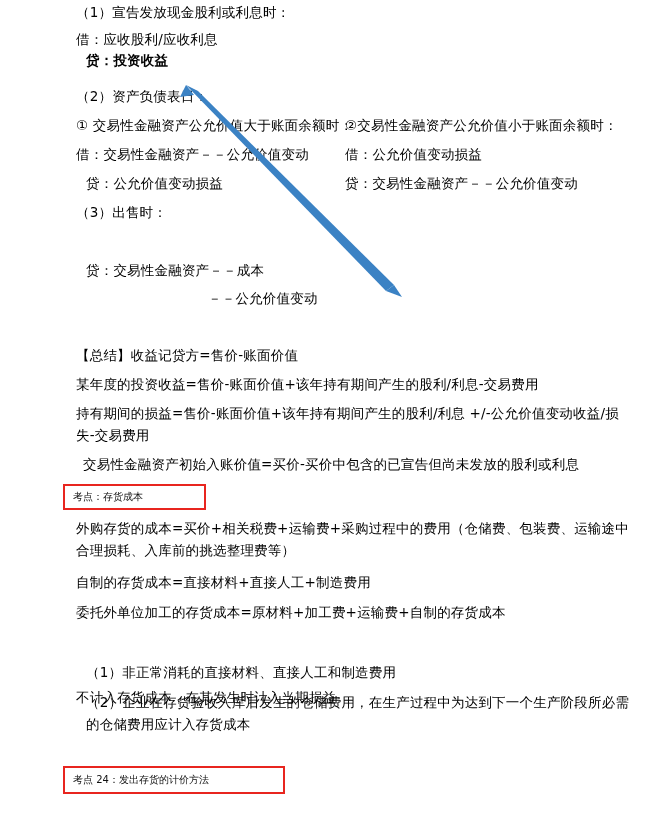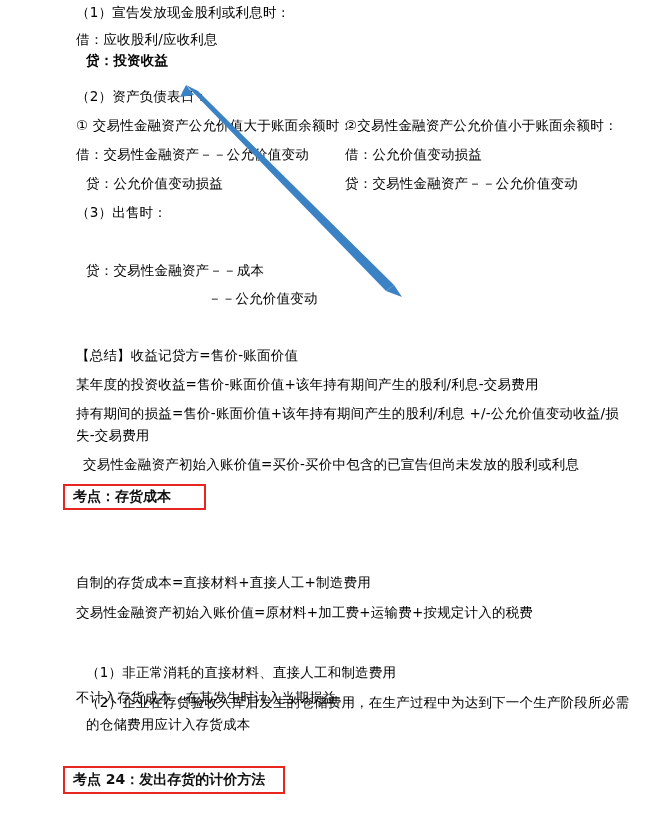--- a/index.html
+++ b/index.html
@@ -39,22 +39,22 @@
     white-space: normal;
     letter-spacing: 0.2px;
   }
   .boxed {
     position: absolute;
     border: 2px solid #e8251f;
     box-sizing: border-box;
     display: flex;
     align-items: center;
     padding-left: 8px;
-    font-size: 14px;
-    font-weight: bold;
+    font-size: 10px;
+    font-weight: normal;
     color: #111;
   }
   .arrow-svg {
     position: absolute;
     left: 150px;
     top: 85px;
     pointer-events: none;
   }
 </style>
 </head>
@@ -74,22 +74,23 @@
   <div class="line" style="top:290px; left:208px;">－－公允价值变动</div>
   <div class="line indent1" style="top:347px;">【总结】收益记贷方=售价-账面价值</div>
   <div class="line indent1" style="top:376px;">某年度的投资收益=售价-账面价值+该年持有期间产生的股利/利息-交易费用</div>
 
   <div class="line col2" style="top:146px;">借：公允价值变动损益</div>
   <div class="line col2" style="top:117px;">②交易性金融资产公允价值小于账面余额时：</div>
   <div class="line col2" style="top:175px;">贷：交易性金融资产－－公允价值变动</div>
 
   <div class="wrapline" style="top:402px; left:76px; width:560px;">持有期间的损益=售价-账面价值+该年持有期间产生的股利/利息 +/-公允价值变动收益/损失-交易费用</div>
   <div class="wrapline" style="top:453px; left:76px; width:575px;margin-left:7px;">交易性金融资产初始入账价值=买价-买价中包含的已宣告但尚未发放的股利或利息</div>
+  <div class="wrapline" style="top:517px; left:76px; width:556px;">外购存货的成本=买价+相关税费+运输费+采购过程中的费用（仓储费、包装费、运输途中合理损耗、入库前的挑选整理费等）</div>
   <div class="wrapline" style="top:571px; left:76px; width:556px;">自制的存货成本=直接材料+直接人工+制造费用</div>
-  <div class="wrapline" style="top:601px; left:76px; width:556px;">交易性金融资产初始入账价值=原材料+加工费+运输费+按规定计入的税费</div>
+  <div class="wrapline" style="top:601px; left:76px; width:556px;">委托外单位加工的存货成本=原材料+加工费+运输费+自制的存货成本</div>
   <div class="wrapline" style="top:662px; left:76px; width:556px;margin-top:24px;">不计入存货成本，在其发生时计入当期损益</div>
   <div class="wrapline" style="top:661px; left:86px; width:546px;">（1）非正常消耗的直接材料、直接人工和制造费用</div>
   <div class="wrapline" style="top:691px; left:86px; width:546px;">（2）企业在存货验收入库后发生的仓储费用，在生产过程中为达到下一个生产阶段所必需的仓储费用应计入存货成本</div>
 
   <div class="boxed" style="top:484px; left:63px; width:143px; height:26px;">考点：存货成本</div>
   <div class="boxed" style="top:766px; left:63px; width:222px; height:28px;">考点 24：发出存货的计价方法</div>
 
   <svg class="arrow-svg" width="260" height="215" viewBox="0 0 260 215">
     <polygon points="36,0 48,6 244,200 236,206" fill="#3b82c4"></polygon>
     <polygon points="244,200 236,206 252,212" fill="#3b82c4"></polygon>

